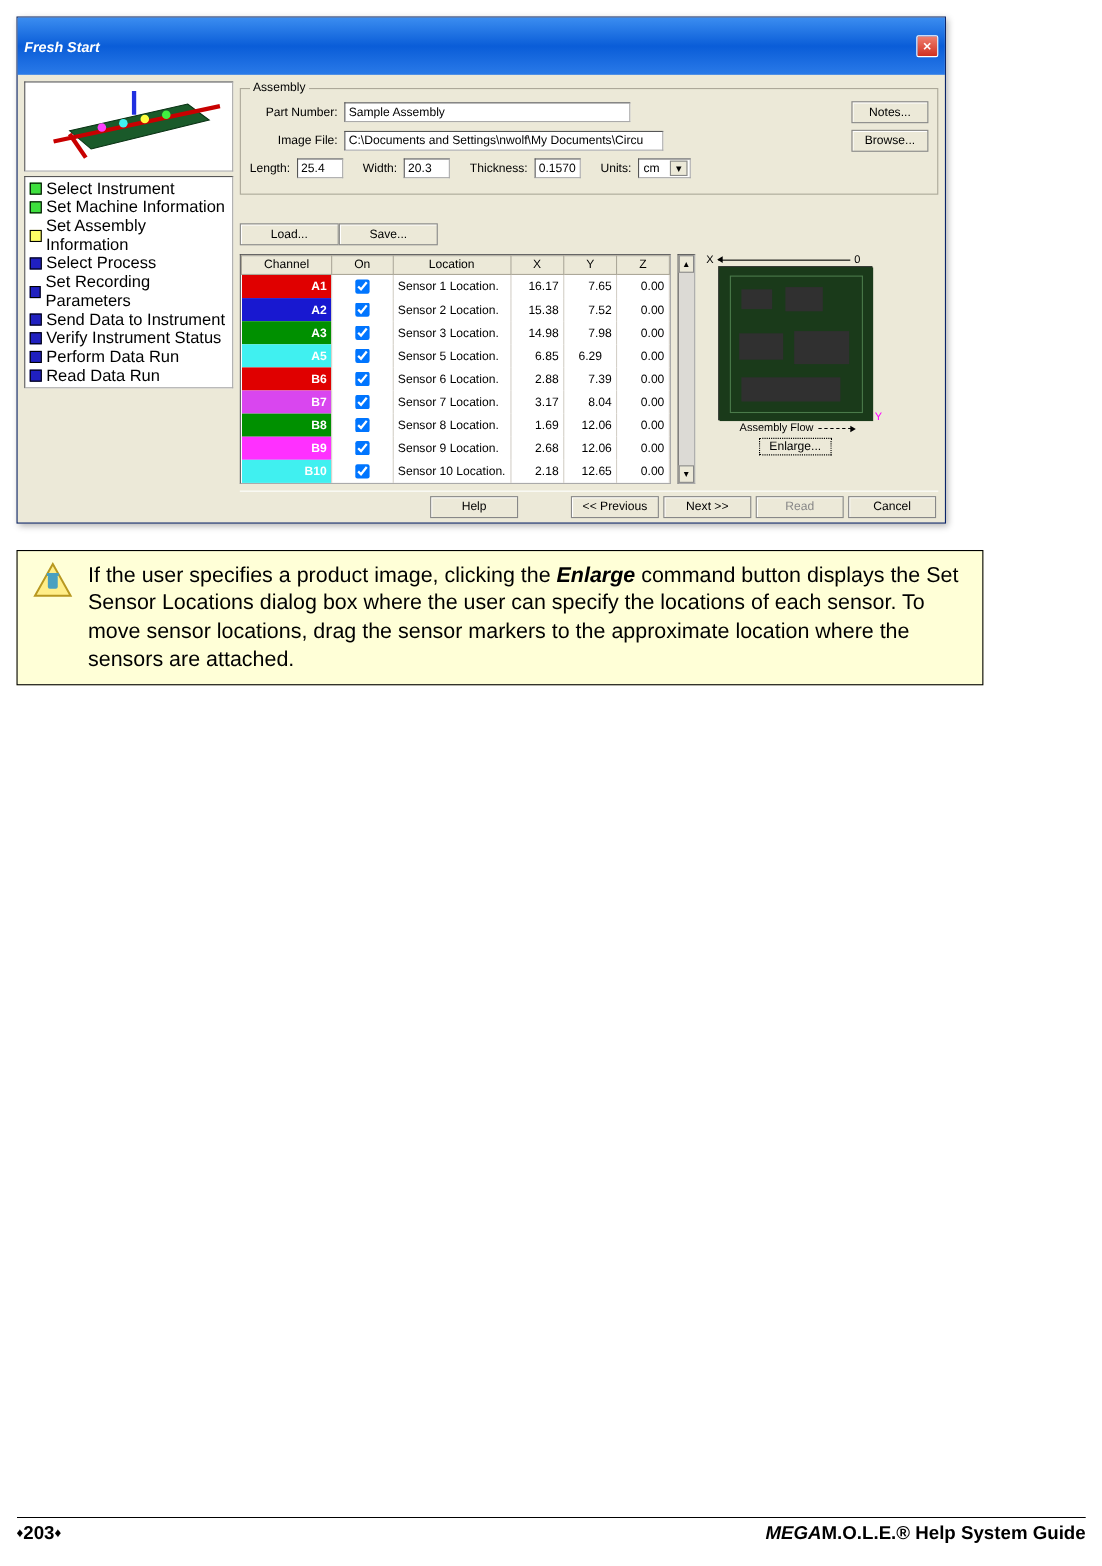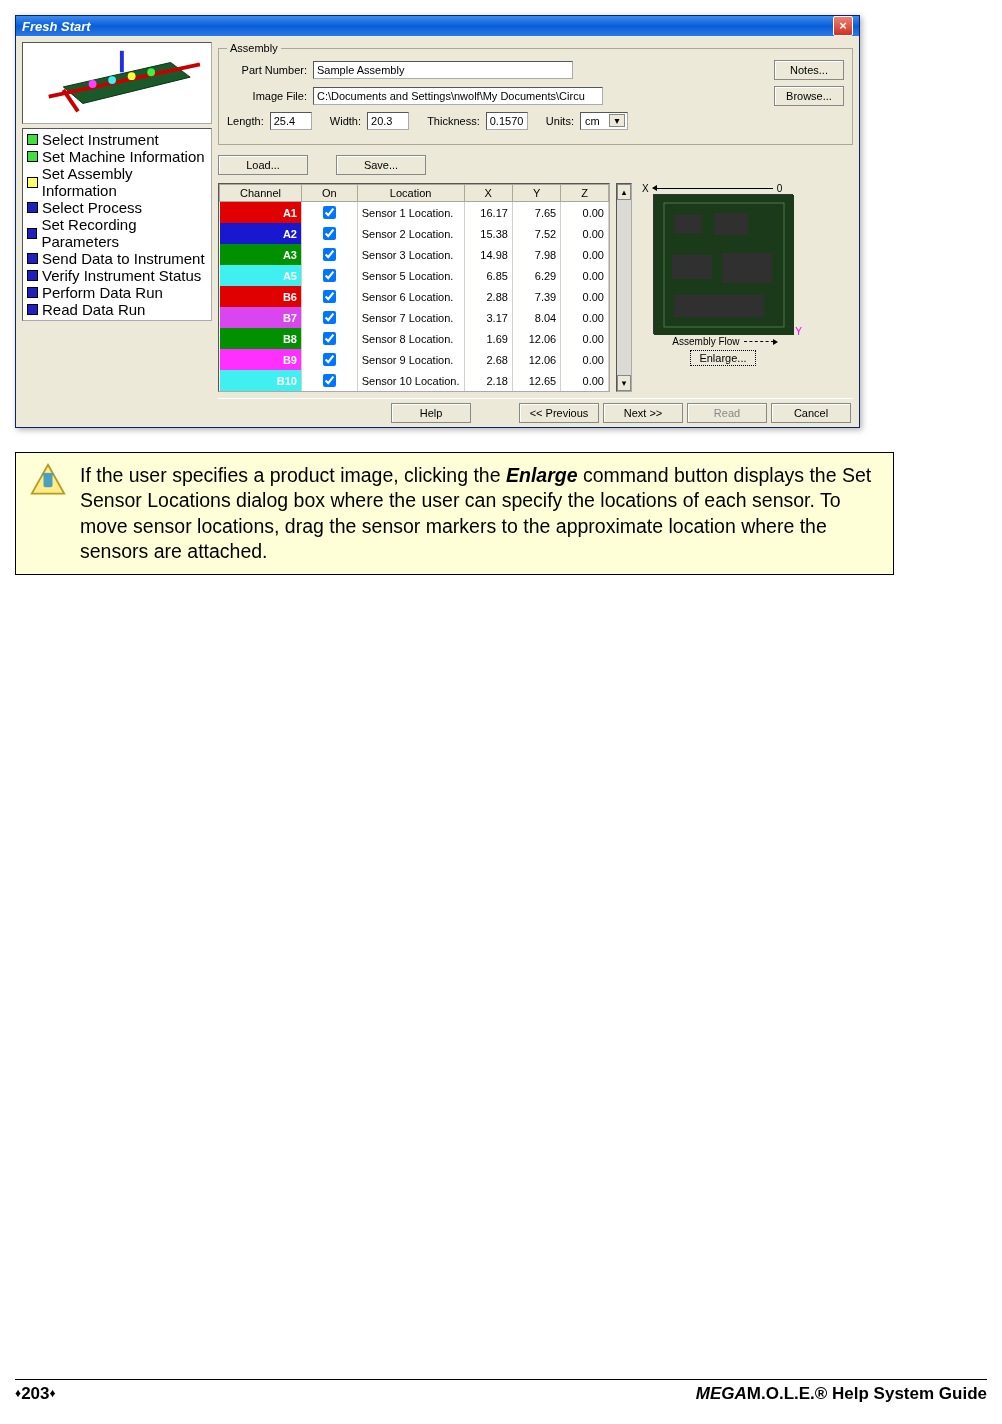--- a/index.html
+++ b/index.html
@@ -13,21 +13,21 @@
   }
   .dialog {
     width: 845px;
     border: 1px solid #0a246a;
     background: #ece9d8;
     box-shadow: 2px 2px 6px rgba(0,0,0,0.3);
   }
   .titlebar {
     background: linear-gradient(to bottom, #3b8df0 0%, #0a5dd8 50%, #2a7ae8 100%);
     color: #fff;
-    padding: 0 6px;
+    padding: 16px 6px;
     display: flex;
     justify-content: space-between;
     align-items: center;
     font-weight: bold;
     font-size: 13px;
     font-style: italic;
   }
   .titlebar .close {
     width: 20px; height: 20px;
     background: linear-gradient(to bottom, #f08070, #d03020);
@@ -111,21 +111,21 @@
   }
   .assembly-row label { width: 80px; text-align: right; }
   .assembly-row.dim label { width: auto; }
   input[type=text] {
     font-size: 11px;
     padding: 2px 3px;
     border: 1px inset #aaa;
     background: #fff;
   }
   .dim-input { width: 42px; }
-  .midbtns { display:flex; gap:28px; margin: 4px 0 2px 0; }
+  .midbtns { display:flex; gap:0; margin: 20px 0 2px 0; }
   .table-area {
     display: flex;
     gap: 6px;
   }
   .sensor-table {
     border: 1px inset #aaa;
     background: #fff;
   }
   .sensor-table table {
     border-collapse: collapse;
@@ -398,21 +398,21 @@
                   <td>Sensor 3 Location.</td>
                   <td style="text-align:right">14.98</td>
                   <td style="text-align:right">7.98</td>
                   <td style="text-align:right">0.00</td>
                 </tr>
                 <tr>
                   <td style="background:#40f0f0">A5</td>
                   <td style="text-align:center"><input type="checkbox" checked="" style=""></td>
                   <td>Sensor 5 Location.</td>
                   <td style="text-align:right">6.85</td>
-                  <td style="text-align:right">6.29</td>
+                  <td style="text-align:center">6.29</td>
                   <td style="text-align:right">0.00</td>
                 </tr>
                 <tr>
                   <td style="background:#e00000">B6</td>
                   <td style="text-align:center"><input type="checkbox" checked="" style=""></td>
                   <td>Sensor 6 Location.</td>
                   <td style="text-align:right">2.88</td>
                   <td style="text-align:right">7.39</td>
                   <td style="text-align:right">0.00</td>
                 </tr>

